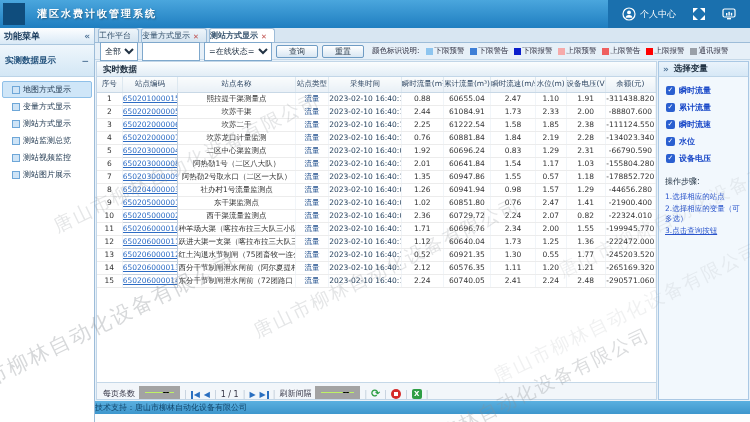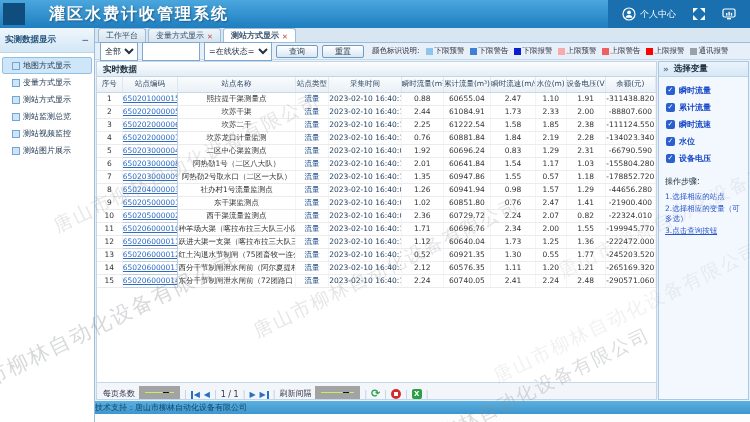--- a/index.html
+++ b/index.html
@@ -4,52 +4,52 @@
 <style>
   * { box-sizing: border-box; margin: 0; padding: 0; }
   html,body { width:750px; height:422px; overflow:hidden; background:#fff;
     font-family:"DejaVu Sans","Liberation Sans",sans-serif; }
   body { position:relative; }
 
   
   .topbar { height:28px; background:linear-gradient(#4aa6dd,#1f7ec0);
     display:flex; align-items:center; position:relative; }
   .logo { width:22px; height:22px; background:#0f4d7d; margin-left:3px; flex:0 0 auto; }
-  .app-title { color:#fff; font-weight:bold; font-size:16px; margin-left:24px;
+  .app-title { color:#fff; font-weight:bold; font-size:10px; margin-left:12px;
     letter-spacing:2px; text-shadow:1px 1px 2px rgba(0,0,0,.35); }
   .topbar-right { margin-left:auto; height:100%; background:#1a70ae;
     display:flex; align-items:center; gap:16px; padding:0 14px; }
   .user-box { display:flex; align-items:center; gap:4px; color:#fff; font-size:9px; cursor:pointer; }
   .ticon { width:14px; height:14px; display:inline-block; }
 
   
   .main-wrap { display:flex; height:394px; }
 
   
   .sidebar { width:95px; flex:0 0 auto; background:#fff; border-right:1px solid #9dbcd8;
     display:flex; flex-direction:column; }
   .sidebar-header { height:17px; background:linear-gradient(#fdfeff,#d9e9f6);
     border-bottom:1px solid #aac6de; display:flex; align-items:center;
     justify-content:space-between; padding:0 4px; font-size:9px; font-weight:bold; color:#1a3c5e; }
   .collapse-left { color:#55789a; font-size:9px; cursor:pointer; }
-  .sidebar-group { height:25px; background:linear-gradient(#eff6fc,#d3e7f5);
+  .sidebar-group { height:32px; background:linear-gradient(#eff6fc,#d3e7f5);
     border-bottom:1px solid #bcd4e8; display:flex; align-items:center;
     justify-content:space-between; padding:0 5px; font-size:8.5px; color:#23527c; font-weight:bold; }
   .minus-icon { color:#55789a; font-size:9px; cursor:pointer; }
   .sidebar-items { padding:4px 2px; }
   .sidebar-item { display:flex; align-items:center; gap:3px; padding:2px 2px 2px 9px;
     font-size:8px; color:#223a52; cursor:pointer; border:1px solid transparent; }
   .sidebar-item.active { background:#cfe6f8; border:1px solid #8fc0e8; border-radius:2px; }
   .grid-icon { width:8px; height:8px; background:#cfe4f6; border:1px solid #6ea7d8; flex:0 0 auto; }
 
   
   .main { flex:1; display:flex; flex-direction:column; background:#e8f1f9; min-width:0; }
   .tabbar { height:15px; background:#d8e6f2; border-bottom:1px solid #9dbcd8;
     display:flex; align-items:flex-end; padding-left:3px; gap:2px; }
-  .tab { font-size:8px; color:#33506b; padding:1px 7px 1px 7px; cursor:pointer;
+  .tab { font-size:8px; color:#33506b; padding:1px 7px 1px 0; cursor:pointer;
     background:linear-gradient(#eef5fa,#d5e4f0); border:1px solid #9dbcd8; border-bottom:none;
     border-radius:3px 3px 0 0; display:flex; align-items:flex-end; gap:3px; }
   .tab.active { background:#fff; font-weight:bold; }
   .tab-close { color:#c0504d; font-size:7px; cursor:pointer; }
 
   .filterbar { height:17px; background:#e7f0f8; border-bottom:1px solid #c5d8e8;
     display:flex; align-items:center; gap:4px; padding:0 5px; font-size:8px; color:#334; }
   .filterbar select, .filterbar input { font-size:8px; height:19px;
     border:1px solid #7fa8cc; background:#fff; color:#234;
     font-family:"DejaVu Sans","Liberation Sans",sans-serif; }
@@ -155,20 +155,24 @@
       <rect x="6.4" y="4.8" width="1.4" height="3.8" fill="#fff"></rect>
       <rect x="8.8" y="5.8" width="1.4" height="2.8" fill="#fff"></rect>
       <rect x="5" y="11" width="4" height="1.4" fill="#fff"></rect>
     </svg>
   </div>
 </div>
 
 <div class="main-wrap">
 
   <div class="sidebar">
+    <div class="sidebar-header">
+      <span>功能菜单</span>
+      <span class="collapse-left">«</span>
+    </div>
     <div class="sidebar-group">
       <span>实测数据显示</span>
       <span class="minus-icon">−</span>
     </div>
     <div class="sidebar-items" id="sidebar-items">
         <div class="sidebar-item active">
           <span class="grid-icon"></span>
           <span>地图方式显示</span>
         </div>
         <div class="sidebar-item">

